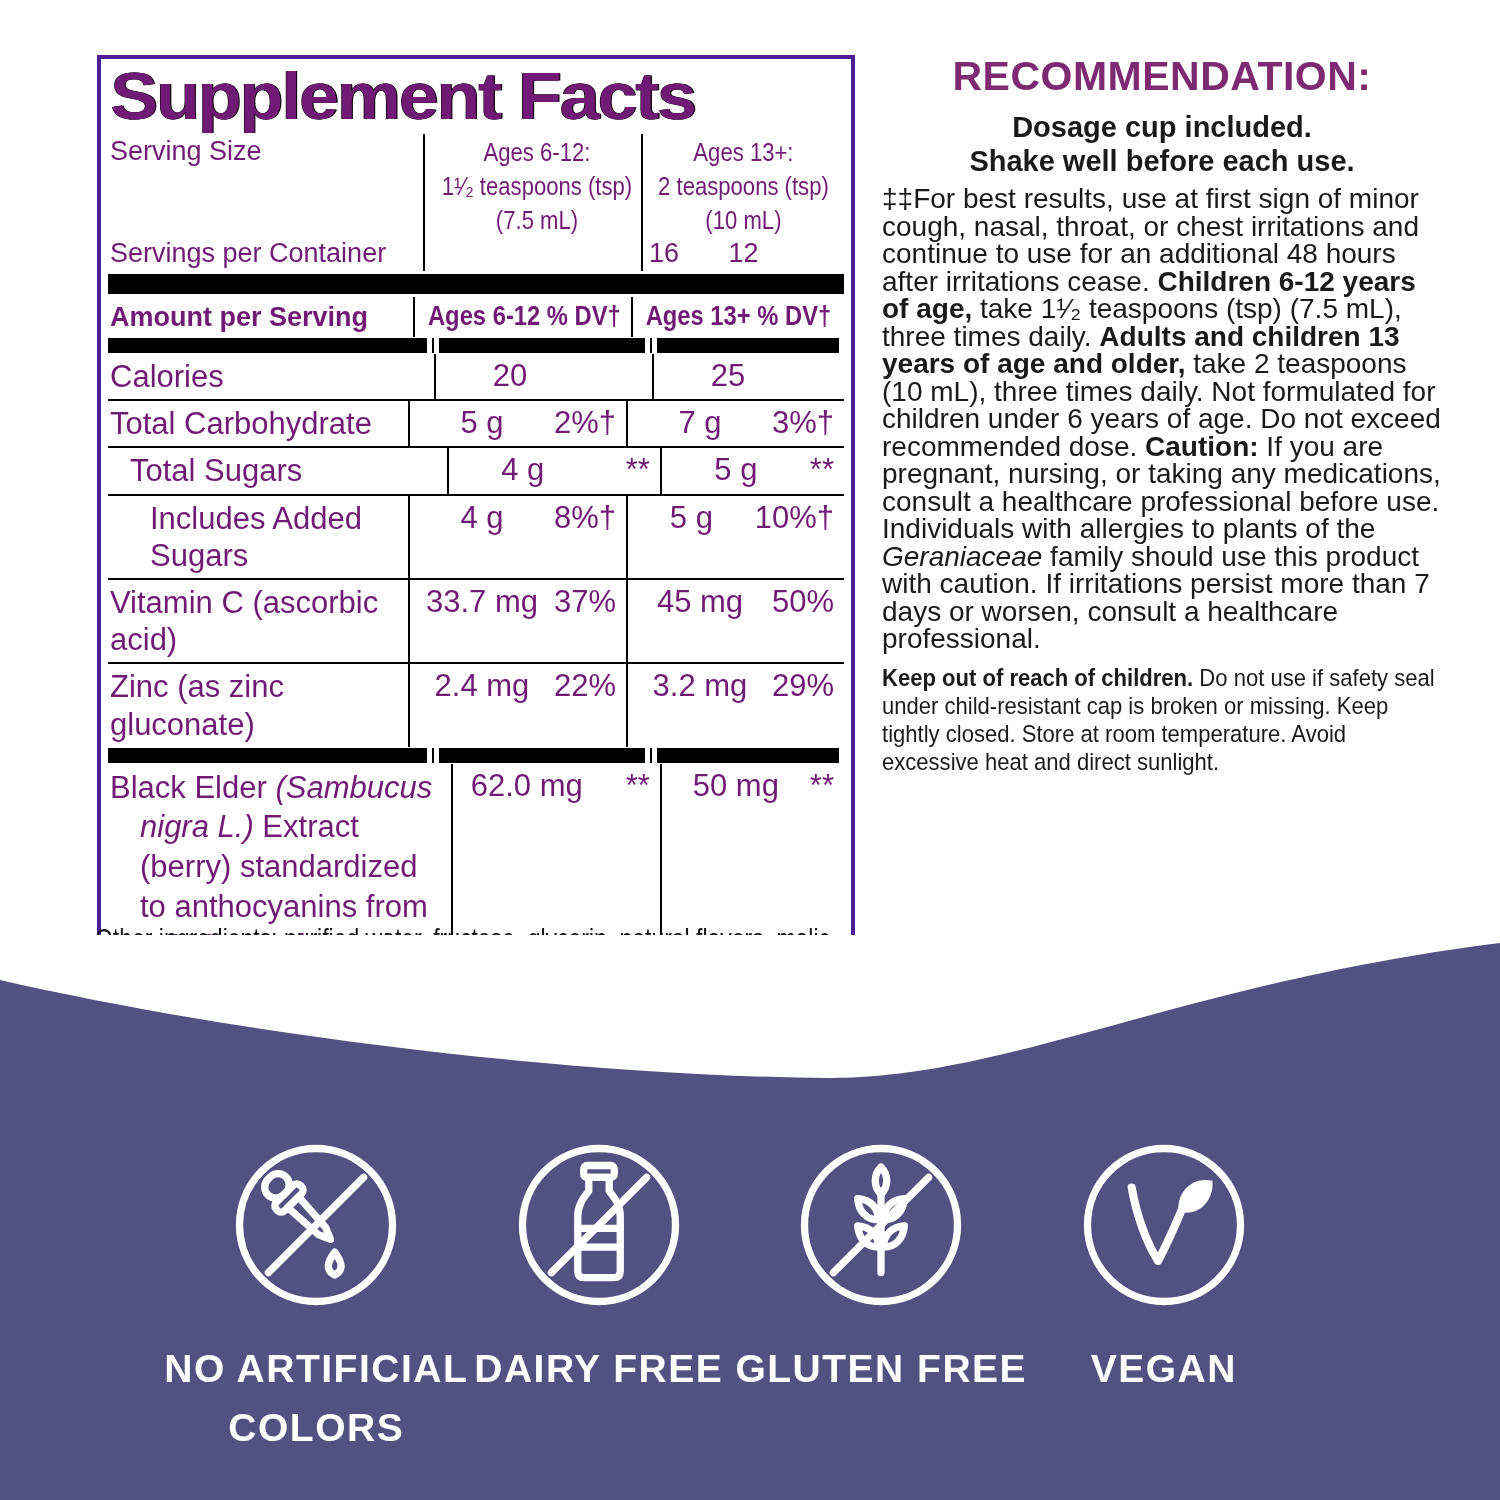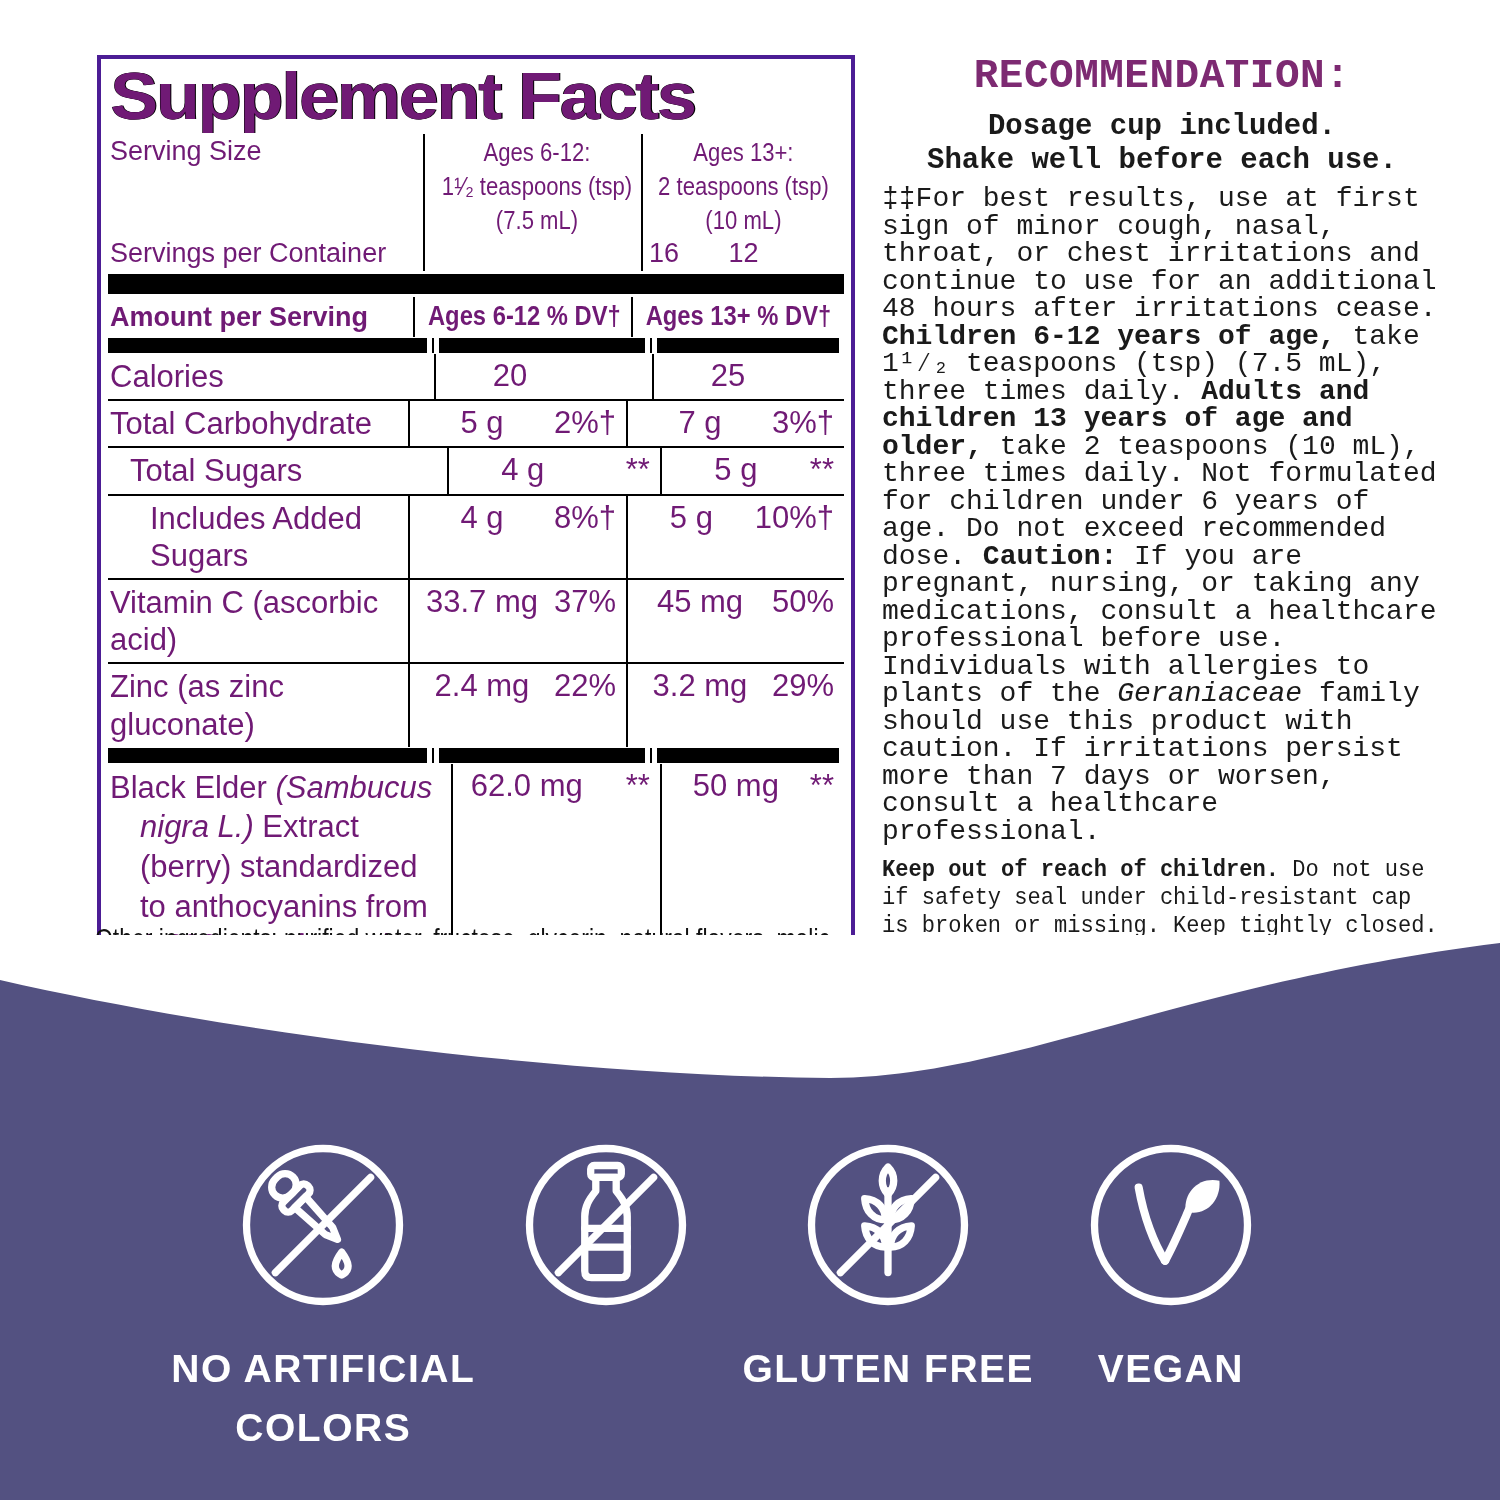--- a/index.html
+++ b/index.html
@@ -47,30 +47,30 @@
   .sf-row.tall .name{padding-left:32px;text-indent:-30px;line-height:1.28;}
   .rb{font-weight:bold;}
   .ri{font-style:italic;}
   .sf-foot{font-size:24.5px;line-height:1.2;padding:5px 0 2px 2px;width:880px;transform:scaleX(0.85);transform-origin:left top;}
   
   .other-ing{
     position:absolute;left:95px;top:922px;width:940px;font-size:28px;line-height:1.22;
     transform:scaleX(0.82);transform-origin:left top;color:#111;
   }
   
-  .reco{position:absolute;left:882px;top:55px;width:560px;font-family:Liberation Mono, monospace;}
+  .reco{position:absolute;left:882px;top:55px;width:560px;}
   .reco-head{font-size:41px;font-weight:bold;text-align:center;letter-spacing:0.5px;line-height:1.05;}
   .reco-sub{font-size:29px;font-weight:bold;text-align:center;line-height:1.18;margin-top:12px;color:#1a1a1a;}
   .reco-body{font-size:28px;line-height:27.5px;margin-top:7px;color:#1a1a1a;}
   .reco-safety{font-size:24.5px;line-height:28px;margin-top:11px;color:#1a1a1a;width:622px;transform:scaleX(0.9);transform-origin:left top;}
   
   .band{position:absolute;left:0;top:935px;width:1500px;height:565px;}
   .band-bg{position:absolute;inset:0;}
   .band svg.wave{position:absolute;left:0;top:0;width:1500px;height:150px;display:block;}
-  .badges{position:absolute;left:182px;top:205px;width:1130px;display:flex;}
+  .badges{position:absolute;left:175px;top:205px;width:1130px;display:flex;}
   .badge{width:282.5px;display:flex;flex-direction:column;align-items:center;}
   .badge svg{width:170px;height:170px;display:block;}
   .badge-label{margin-top:30px;font-size:39px;font-weight:bold;color:#fff;letter-spacing:1.5px;text-align:center;line-height:1.5;white-space:nowrap;}
 </style>
 </head>
 <body>
 
 <div class="sf-box">
   <div class="sf-title">Supplement Facts</div>
 
@@ -270,20 +270,23 @@
 
     <div class="badge">
       <svg viewBox="0 0 100 100" fill="none" stroke="#ffffff" stroke-width="4.3" stroke-linecap="round" stroke-linejoin="round">
         <circle cx="50" cy="50" r="45"></circle>
         <rect x="41" y="15" width="18" height="7" rx="2"></rect>
         <path d="M44 22 L56 22 L56 30 C60 35 62.5 39 62.5 45 L62.5 77 Q62.5 81 58.5 81 L41.5 81 Q37.5 81 37.5 77 L37.5 45 C37.5 39 40 35 44 30 Z"></path>
         <line x1="37.5" y1="52" x2="62.5" y2="52"></line>
         <line x1="37.5" y1="63" x2="62.5" y2="63"></line>
         <line x1="78" y1="22" x2="22" y2="78"></line>
       </svg>
+      <div class="badge-label">
+        <div>DAIRY FREE</div>
+      </div>
     </div>
 
     <div class="badge">
       <svg viewBox="0 0 100 100" fill="none" stroke="#ffffff" stroke-width="4.3" stroke-linecap="round" stroke-linejoin="round">
         <circle cx="50" cy="50" r="45"></circle>
         <line x1="50" y1="30" x2="50" y2="78"></line>
         <path d="M50 16 C54.5 20.5 54.5 27.5 50 32 C45.5 27.5 45.5 20.5 50 16 Z"></path>
         <path d="M48.5 47 C41.5 47 36.8 42 36.3 34.5 C43.8 35 48.5 40 48.5 47 Z"></path>
         <path d="M51.5 47 C58.5 47 63.2 42 63.7 34.5 C56.2 35 51.5 40 51.5 47 Z"></path>
         <path d="M48.5 63 C41.5 63 36.8 58 36.3 50.5 C43.8 51 48.5 56 48.5 63 Z"></path>

